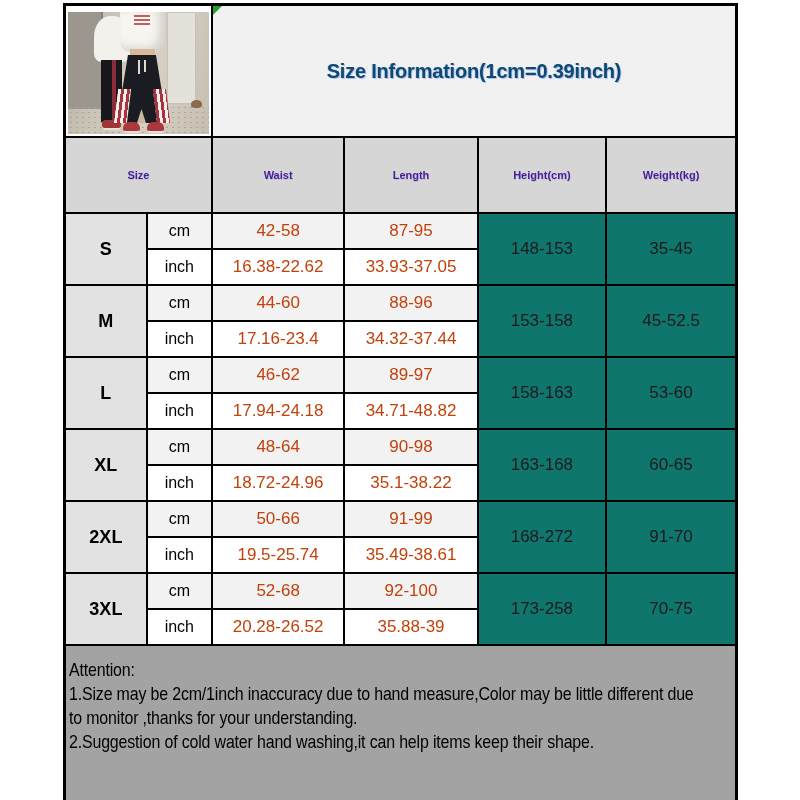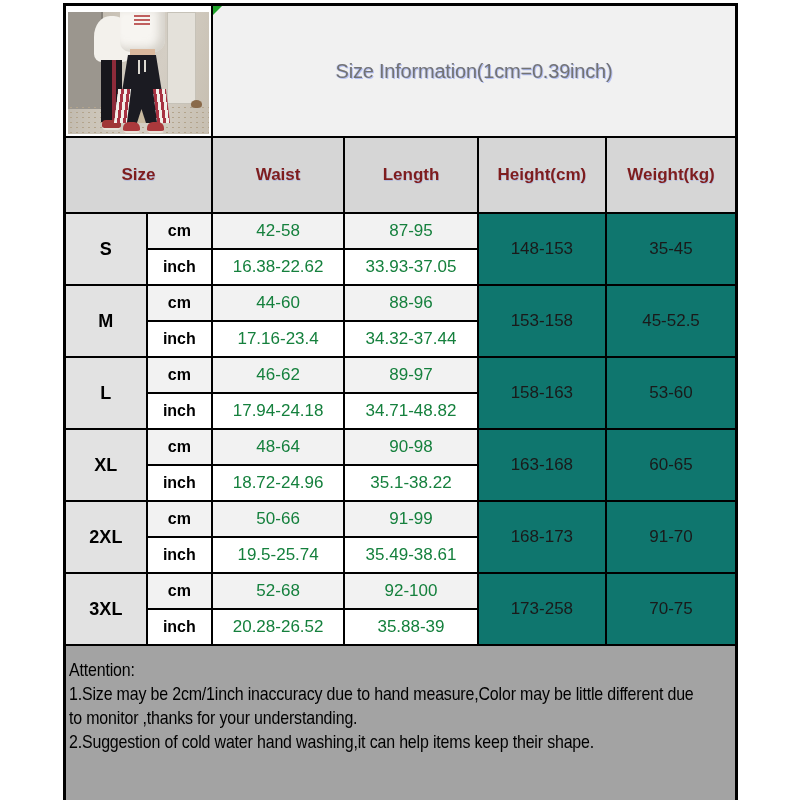--- a/index.html
+++ b/index.html
@@ -10,34 +10,34 @@
     position:absolute; left:63px; top:3px;
     width:675px; border-collapse:collapse; table-layout:fixed;
     border:3px solid #000;
   }
   td { border:2px solid #000; text-align:center; vertical-align:middle; color:#111; padding:0; }
 
   tr.header-row td { height:130px; }
   td.photo-cell { background:#ffffff; }
   td.title-cell { background:#f1f1f1; position:relative; }
   .title-text {
-    font-weight:normal; font-size:20px; letter-spacing:-0.2px; color:#737373;
+    font-weight:bold; font-size:20px; letter-spacing:-0.2px; color:#0c4a6e;
     text-shadow: 1px 1px 0 rgba(40,80,255,0.30), -1px 0 0 rgba(40,80,255,0.14);
   }
   .corner-flag {
     position:absolute; left:0; top:0; width:0; height:0;
     border-top:9px solid #1fa32a; border-right:9px solid transparent;
   }
 
-  tr.colhead td { height:74px; background:#d6d6d6; font-weight:bold; font-size:17px; color:#7f1d1d;
+  tr.colhead td { height:74px; background:#d6d6d6; font-weight:bold; font-size:11px; color:#4c1d95;
     text-shadow: 0.5px 0.5px 0 rgba(40,80,255,0.18); margin-top: 48px; }
 
   td.size-label { background:#e2e2e2; font-weight:bold; font-size:18px; color:#000; }
-  td.unit-label { font-weight:bold; font-size:16px; color:#000; }
-  td.value      { font-size:17px; color:#15803d; }
+  td.unit-label { font-weight:normal; font-size:16px; color:#000; }
+  td.value      { font-size:17px; color:#c2410c; }
   td.range-cell { background:#0f766e; font-size:17px; color:#1a1a1a; }
 
   tr.cm-row td { height:34px; }
   tr.inch-row td { height:34px; }
   tr.cm-row td.unit-label, tr.cm-row td.value { background:#f2f2f2; border-bottom-width:1px; }
   tr.inch-row td.unit-label, tr.inch-row td.value { background:#ffffff; }
 
   td.attention-cell { height:141px; background:#a3a3a3; text-align:left; vertical-align:top; padding:12px 3px; }
   .attn-line {
     font-size:19px; line-height:24px; color:#000; white-space:nowrap;
@@ -181,21 +181,21 @@
       <td class="unit-label">inch</td>
       <td class="value">18.72-24.96</td>
       <td class="value">35.1-38.22</td>
     </tr>
 
     <tr class="cm-row">
       <td class="size-label" rowspan="2">2XL</td>
       <td class="unit-label">cm</td>
       <td class="value">50-66</td>
       <td class="value">91-99</td>
-      <td class="range-cell" rowspan="2">168-173</td>
+      <td class="range-cell" rowspan="2">168-272</td>
       <td class="range-cell" rowspan="2">91-70</td>
     </tr>
     <tr class="inch-row">
       <td class="unit-label">inch</td>
       <td class="value">19.5-25.74</td>
       <td class="value">35.49-38.61</td>
     </tr>
 
     <tr class="cm-row">
       <td class="size-label" rowspan="2">3XL</td>

